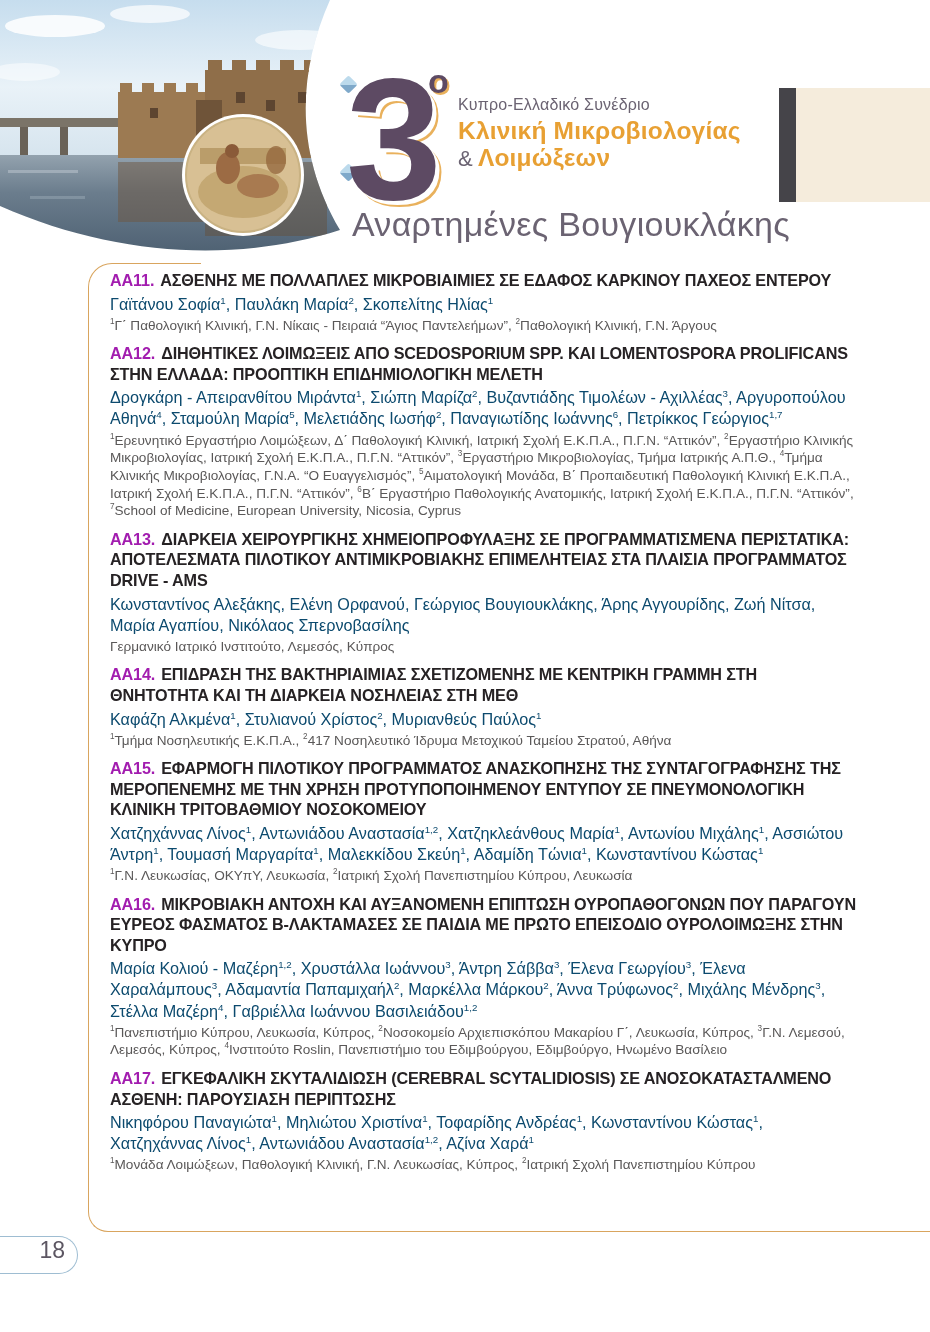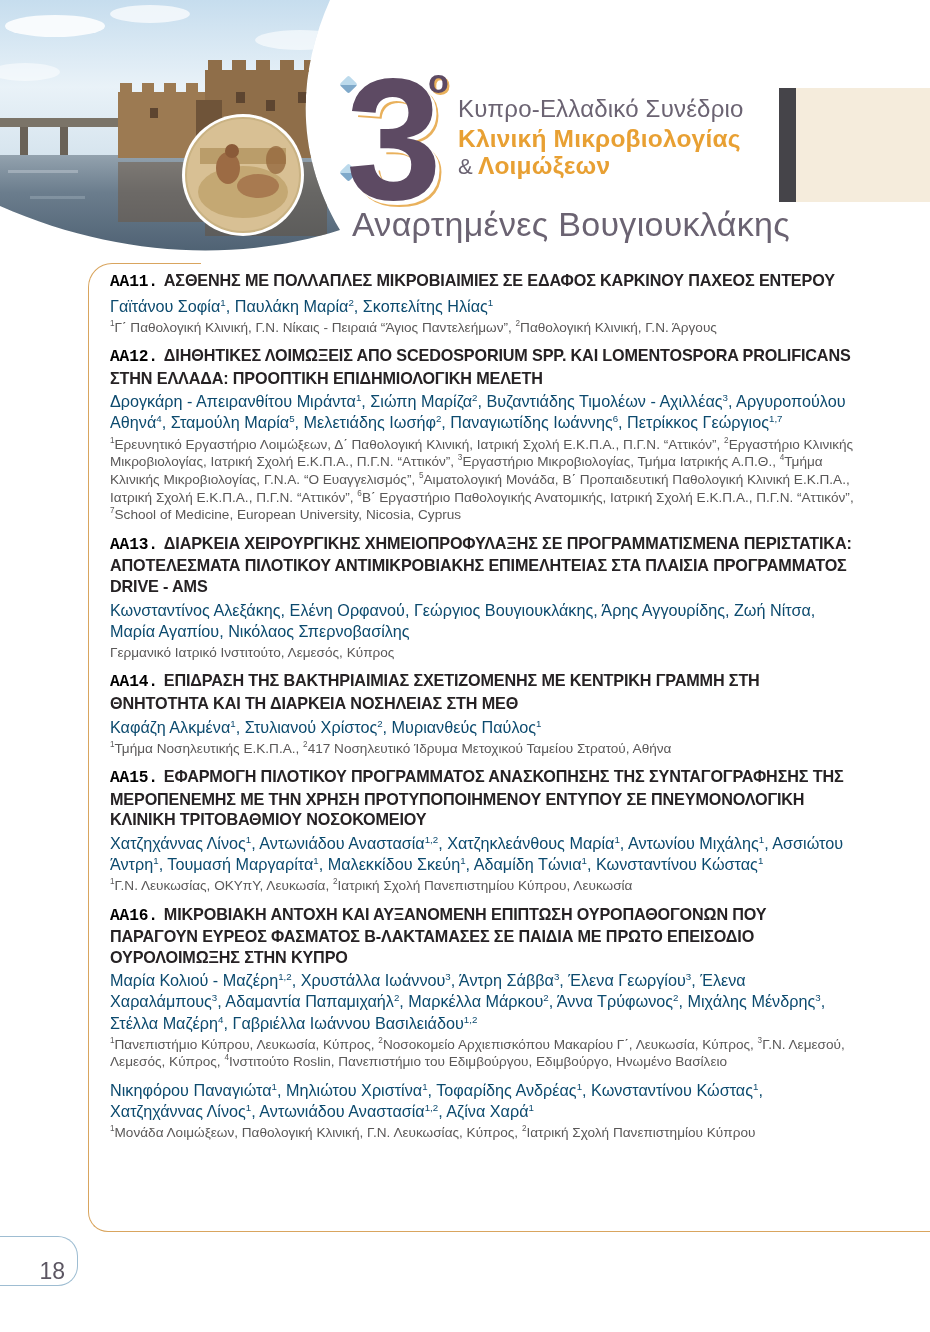--- a/index.html
+++ b/index.html
@@ -14,21 +14,21 @@
   .decor-arrow.a1{left:342px;top:78px;}
   .decor-arrow.a2{left:342px;top:166px;}
 
   .numeral{position:absolute;left:346px;top:53px;z-index:2;
     font-size:172px;line-height:1;font-weight:700;color:#5d4a63;
     text-shadow:4px 4px 0 #ffffff,6px 6px 0 #e9b15c;letter-spacing:-4px;}
   .ordinal{position:absolute;left:428px;top:62px;z-index:3;
     font-size:34px;font-weight:700;color:#5d4a63;text-shadow:2px 2px 0 #e9b15c;}
 
   .congress{position:absolute;left:458px;top:96px;z-index:2;line-height:1.1;}
-  .congress .l1{font-size:24px;color:#6b6372;letter-spacing:0.2px;}
+  .congress .l1{font-size:16px;color:#6b6372;letter-spacing:0.2px;}
   .congress .l2{font-size:24.5px;font-weight:700;color:#e8a033;margin-top:4px;letter-spacing:0.2px;}
   .congress .l3{font-size:24.5px;font-weight:700;color:#e8a033;margin-top:0;letter-spacing:0.2px;}
   .congress .amp{font-size:22px;font-weight:400;color:#6b6372;margin-right:5px;}
 
   .beige-block{position:absolute;left:796px;top:88px;width:134px;height:114px;background:#f5ecdc;}
   .dark-bar{position:absolute;left:779px;top:88px;width:17px;height:114px;background:#454449;}
 
   .section-title{position:absolute;left:352px;top:205px;z-index:2;
     font-size:34px;color:#6b6372;letter-spacing:0.3px;}
 
@@ -36,29 +36,29 @@
   .frame{position:absolute;left:88px;top:263px;right:0;height:967px;
     border:1.6px solid #d9a55e;border-right:none;
     border-radius:24px 0 0 20px;}
   .frame::after{content:"";position:absolute;top:-4px;left:112px;right:-2px;height:6px;background:#ffffff;}
 
   
   .abstracts{position:absolute;left:110px;top:270px;width:748px;z-index:2;}
   .abstract{margin-bottom:9px;}
   .abs-title{margin:0 0 3px 0;font-size:16.2px;line-height:1.27;font-weight:700;
     color:#262224;letter-spacing:-0.15px;}
-  .code{color:#000000;margin-right:6px;font-family:Liberation Mono, monospace;}
+  .code{color:#a21caf;margin-right:6px;}
   .authors{margin:0 0 2px 0;font-size:16.2px;line-height:1.3;color:#0c4a6e;}
   .affil{margin:0;font-size:13.6px;line-height:1.3;color:#5a5858;}
   sup{font-size:60%;line-height:0;vertical-align:super;}
 
   
-  .page-tab{position:absolute;left:0;top:1236px;width:78px;height:50px;
+  .page-tab{position:absolute;left:0;top:1236px;width:78px;height:38px;
     border:1.6px solid #9ebdd2;border-left:none;border-radius:0 20px 20px 0;
-    display:flex;align-items:flex-end;justify-content:flex-end;padding-right:12px;box-sizing:border-box;}
+    display:flex;align-items:flex-start;justify-content:flex-end;padding-right:12px;box-sizing:border-box;}
   .page-num{font-size:23px;color:#5c5662;}
 </style>
 </head>
 <body>
 
 <div class="page">
 
   <svg class="photo" width="345" height="262" viewBox="0 0 345 262" aria-hidden="true">
     <defs>
       <linearGradient id="skyg" x1="0" y1="0" x2="0" y2="1">
@@ -176,20 +176,21 @@
       <p class="affil"><sup>1</sup>Γ.Ν. Λευκωσίας, ΟΚΥπΥ, Λευκωσία, <sup>2</sup>Ιατρική Σχολή Πανεπιστημίου Κύπρου, Λευκωσία</p>
     </article>
 
     <article class="abstract">
       <h3 class="abs-title"><span class="code">ΑΑ16.</span><span>ΜΙΚΡΟΒΙΑΚΗ ΑΝΤΟΧΗ ΚΑΙ ΑΥΞΑΝΟΜΕΝΗ ΕΠΙΠΤΩΣΗ ΟΥΡΟΠΑΘΟΓΟΝΩΝ ΠΟΥ ΠΑΡΑΓΟΥΝ ΕΥΡΕΟΣ ΦΑΣΜΑΤΟΣ Β-ΛΑΚΤΑΜΑΣΕΣ ΣΕ ΠΑΙΔΙΑ ΜΕ ΠΡΩΤΟ ΕΠΕΙΣΟΔΙΟ ΟΥΡΟΛΟΙΜΩΞΗΣ ΣΤΗΝ ΚΥΠΡΟ</span></h3>
       <p class="authors">Μαρία Κολιού - Μαζέρη<sup>1,2</sup>, Χρυστάλλα Ιωάννου<sup>3</sup>, Άντρη Σάββα<sup>3</sup>, Έλενα Γεωργίου<sup>3</sup>, Έλενα Χαραλάμπους<sup>3</sup>, Αδαμαντία Παπαμιχαήλ<sup>2</sup>, Μαρκέλλα Μάρκου<sup>2</sup>, Άννα Τρύφωνος<sup>2</sup>, Μιχάλης Μένδρης<sup>3</sup>, Στέλλα Μαζέρη<sup>4</sup>, Γαβριέλλα Ιωάννου Βασιλειάδου<sup>1,2</sup></p>
       <p class="affil"><sup>1</sup>Πανεπιστήμιο Κύπρου, Λευκωσία, Κύπρος, <sup>2</sup>Νοσοκομείο Αρχιεπισκόπου Μακαρίου Γ΄, Λευκωσία, Κύπρος, <sup>3</sup>Γ.Ν. Λεμεσού, Λεμεσός, Κύπρος, <sup>4</sup>Ινστιτούτο Roslin, Πανεπιστήμιο του Εδιμβούργου, Εδιμβούργο, Ηνωμένο Βασίλειο</p>
     </article>
 
     <article class="abstract">
+      <h3 class="abs-title"><span class="code">ΑΑ17.</span><span>ΕΓΚΕΦΑΛΙΚΗ ΣΚΥΤΑΛΙΔΙΩΣΗ (CEREBRAL SCYTALIDIOSIS) ΣΕ ΑΝΟΣΟΚΑΤΑΣΤΑΛΜΕΝΟ ΑΣΘΕΝΗ: ΠΑΡΟΥΣΙΑΣΗ ΠΕΡΙΠΤΩΣΗΣ</span></h3>
       <p class="authors">Νικηφόρου Παναγιώτα<sup>1</sup>, Μηλιώτου Χριστίνα<sup>1</sup>, Τοφαρίδης Ανδρέας<sup>1</sup>, Κωνσταντίνου Κώστας<sup>1</sup>, Χατζηχάννας Λίνος<sup>1</sup>, Αντωνιάδου Αναστασία<sup>1,2</sup>, Αζίνα Χαρά<sup>1</sup></p>
       <p class="affil"><sup>1</sup>Μονάδα Λοιμώξεων, Παθολογική Κλινική, Γ.Ν. Λευκωσίας, Κύπρος, <sup>2</sup>Ιατρική Σχολή Πανεπιστημίου Κύπρου</p>
     </article>
 
   </div>
 
   <div class="page-tab">
     <span class="page-num">18</span>
   </div>
 

